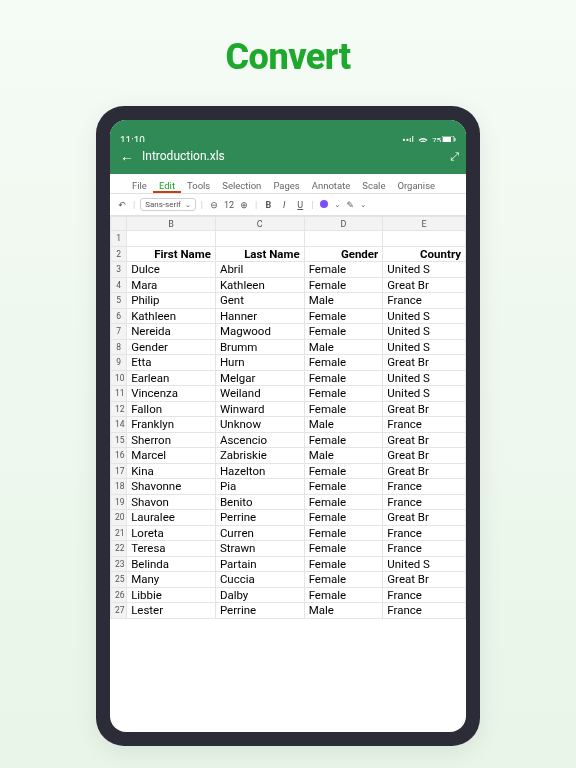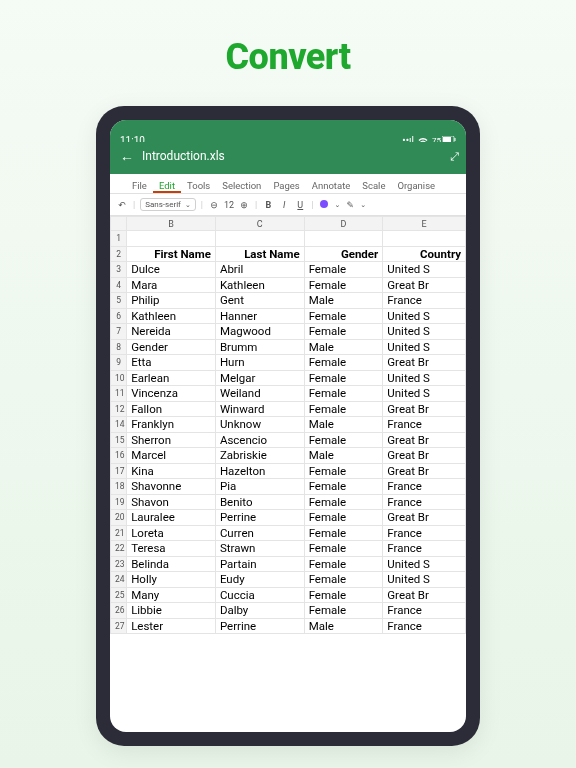--- a/index.html
+++ b/index.html
@@ -322,27 +322,20 @@
               <td>France</td>
             </tr>
             <tr>
               <td class="rowhdr">23</td>
               <td>Belinda</td>
               <td>Partain</td>
               <td>Female</td>
               <td>United S</td>
             </tr>
             <tr>
-              <td class="rowhdr">24</td>
-              <td>Holly</td>
-              <td>Eudy</td>
-              <td>Female</td>
-              <td>United S</td>
-            </tr>
-            <tr>
               <td class="rowhdr">25</td>
               <td>Many</td>
               <td>Cuccia</td>
               <td>Female</td>
               <td>Great Br</td>
             </tr>
             <tr>
               <td class="rowhdr">26</td>
               <td>Libbie</td>
               <td>Dalby</td>

